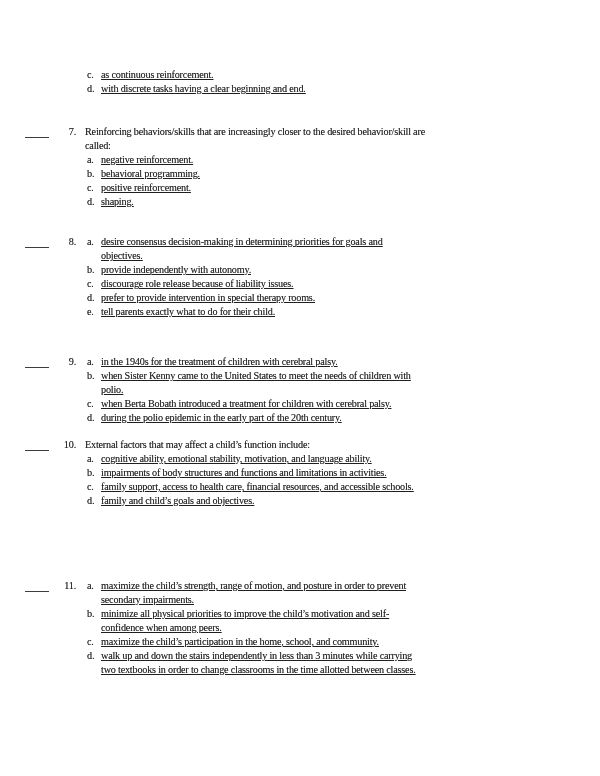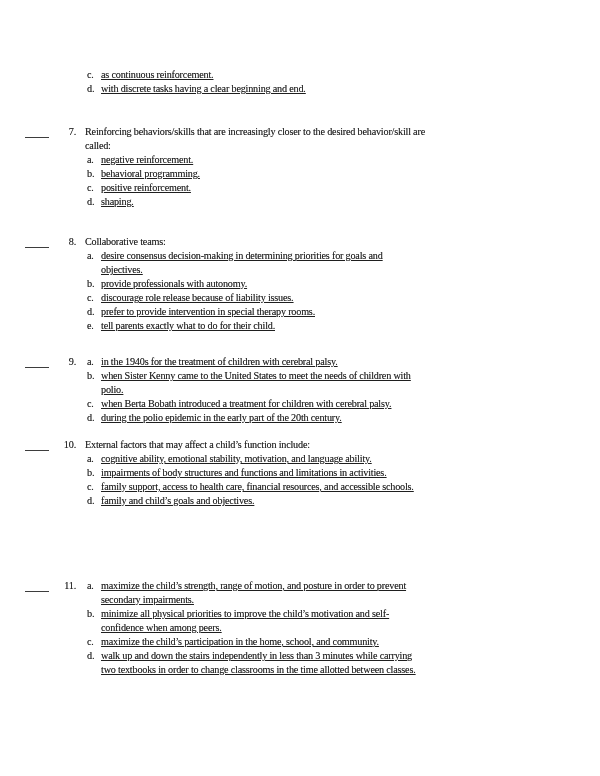--- a/index.html
+++ b/index.html
@@ -73,29 +73,28 @@
         <span class="letter">d.</span>
         <span class="otext">shaping.</span>
       </div>
     </div>
   </section>
 
   <section class="question" style="top:235px">
     <div class="answer-blank"></div>
     <div class="qnum">8.</div>
     <div class="qbody">
-      <div class="stem">Collaborative teams:</div>
       <div class="opt">
         <span class="letter">a.</span>
         <span class="otext">desire consensus decision-making in determining priorities for goals and
 objectives.</span>
       </div>
       <div class="opt">
         <span class="letter">b.</span>
-        <span class="otext">provide professionals with autonomy.</span>
+        <span class="otext">provide independently with autonomy.</span>
       </div>
       <div class="opt">
         <span class="letter">c.</span>
         <span class="otext">discourage role release because of liability issues.</span>
       </div>
       <div class="opt">
         <span class="letter">d.</span>
         <span class="otext">prefer to provide intervention in special therapy rooms.</span>
       </div>
       <div class="opt">

